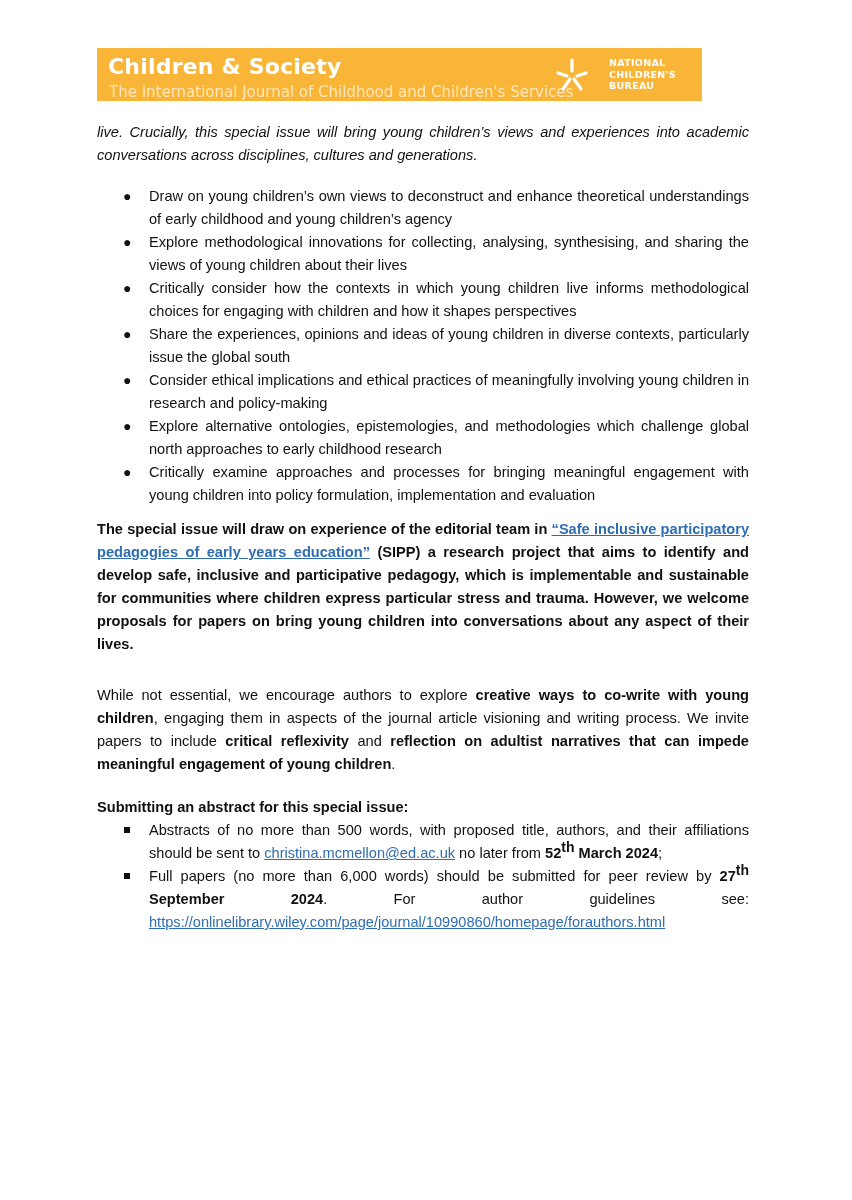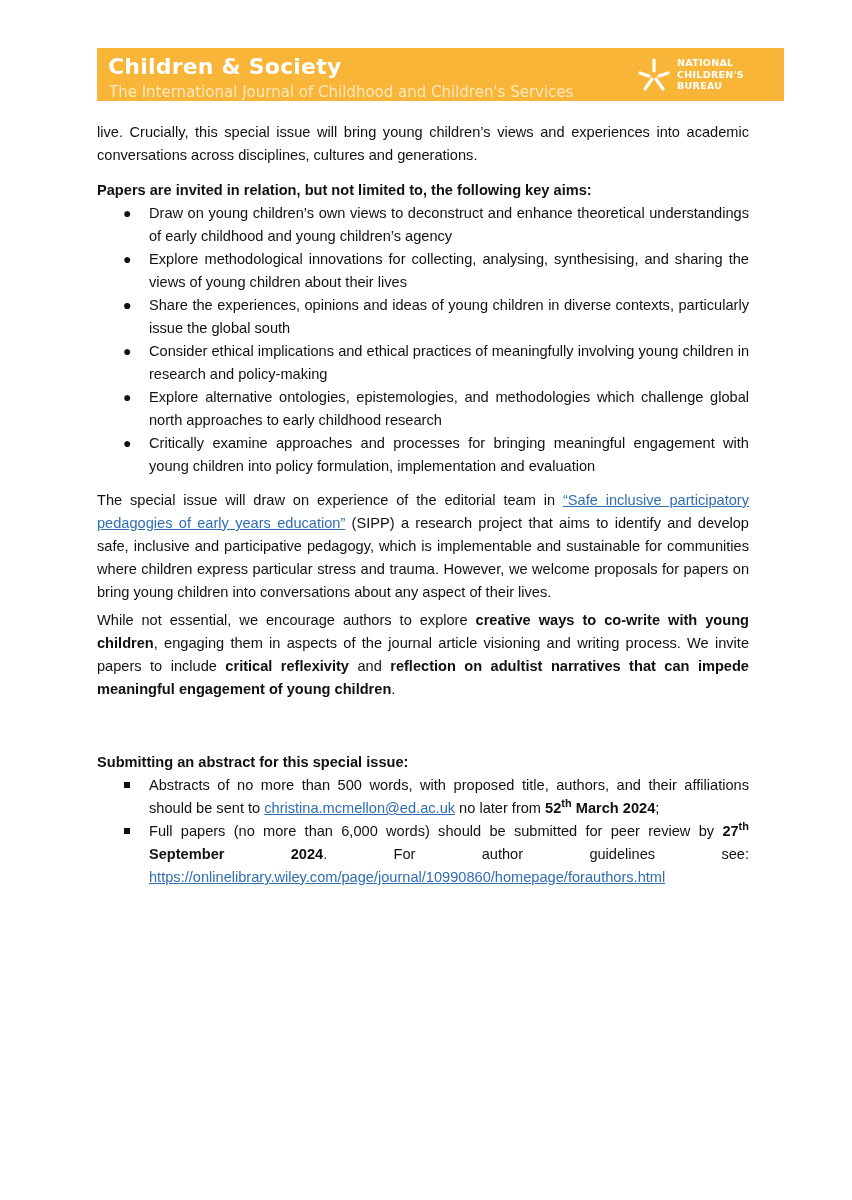--- a/index.html
+++ b/index.html
@@ -1,43 +1,43 @@
 <!DOCTYPE html>
 <html><head>
 <meta charset="utf-8">
 <style>
   html, body { margin: 0; padding: 0; background: #ffffff; }
   body { width: 852px; height: 1200px; position: relative; overflow: hidden;
          font-family: "Liberation Sans", sans-serif; color: #111; }
-  .banner { position: absolute; left: 97px; top: 48px; width: 687px; height: 53px;
+  .banner { position: absolute; left: 97px; top: 48px; width: 605px; height: 53px;
             background: #f8b537; }
   .banner-title { position: absolute; left: 11px; top: 6px; font-size: 22px; font-weight: bold;
                   color: #ffffff; letter-spacing: 0.2px; font-family: "DejaVu Sans", sans-serif; }
   .banner-sub { position: absolute; left: 12px; top: 35px; font-size: 15px; color: #fde7bd;
                 font-family: "DejaVu Sans", sans-serif; }
   .ncb { position: absolute; right: 14px; top: 8px; width: 135px; height: 38px; }
   .ncb-logo { position: absolute; left: 0; top: 0; width: 38px; height: 38px; }
-  .ncb-text { position: absolute; left: 42px; top: 1px; font-size: 9.5px; line-height: 11.5px;
+  .ncb-text { position: absolute; left: 56px; top: 1px; font-size: 9.5px; line-height: 11.5px;
               font-weight: bold; color: #ffffff; font-family: "DejaVu Sans", sans-serif; letter-spacing: 0.3px; }
 
   .content { position: absolute; left: 97px; top: 121px; width: 652px;
              font-family: "Liberation Sans", sans-serif; font-size: 14.6px; line-height: 23px; }
   p { margin: 0; text-align: justify; }
-  .p1 { margin-bottom: 12px; }
+  .p1 { margin-bottom: 18px; font-style: italic; }
   .heading { font-weight: bold; margin: 0; }
   ul { margin: 0; padding: 0; list-style: none; }
   li { position: relative; padding-left: 52px; text-align: justify; }
   .bullet-dot { position: absolute; left: 26px; top: 0; font-size: 14px; }
   .bullet-sq { position: absolute; left: 27px; top: 8px; width: 6px; height: 6px; background: #111; }
   .aims { margin-bottom: 11px; }
-  .p-sipp { margin-bottom: 5px; }
-  .p-creative { margin-bottom: 50px; }
+  .p-sipp { margin-bottom: 28px; font-weight: bold; }
+  .p-creative { margin-bottom: 20px; }
   a { color: #2f6db3; text-decoration: underline; }
   b { font-weight: bold; }
-  sup { font-size: 11px; line-height: 0; vertical-align: super; }
+  sup { font-size: 14px; line-height: 0; vertical-align: super; }
 </style>
 </head>
 <body>
 
 <div class="banner">
   <div class="banner-title">Children &amp; Society</div>
   <div class="banner-sub">The International Journal of  Childhood and Children's Services</div>
   <div class="ncb">
     <svg class="ncb-logo" viewBox="0 0 38 38">
       <g stroke="#ffffff" stroke-width="3.2" stroke-linecap="round" fill="none">
@@ -52,25 +52,24 @@
       <div>NATIONAL</div>
       <div>CHILDREN'S</div>
       <div>BUREAU</div>
     </div>
   </div>
 </div>
 
 <div class="content">
   <p class="p1">live. Crucially, this special issue will bring young children’s views and experiences into academic conversations across disciplines, cultures and generations.</p>
 
-  <p class="heading">Papers are invited in relation, but not limited to, the following key aims:</p>
   <ul class="aims">
     <li><span class="bullet-dot">●</span><span>Draw on young children’s own views to deconstruct and enhance theoretical understandings of early childhood and young children’s agency</span></li>
     <li><span class="bullet-dot">●</span><span>Explore methodological innovations for collecting, analysing, synthesising, and sharing the views of young children about their lives</span></li>
-    <li><span class="bullet-dot">●</span></li>
+    <li><span class="bullet-dot">●</span><span>Critically consider how the contexts in which young children live informs methodological choices for engaging with children and how it shapes perspectives</span></li>
     <li><span class="bullet-dot">●</span><span>Share the experiences, opinions and ideas of young children in diverse contexts, particularly issue the global south</span></li>
     <li><span class="bullet-dot">●</span><span>Consider ethical implications and ethical practices of meaningfully involving young children in research and policy-making</span></li>
     <li><span class="bullet-dot">●</span><span>Explore alternative ontologies, epistemologies, and methodologies which challenge global north approaches to early childhood research</span></li>
     <li><span class="bullet-dot">●</span><span>Critically examine approaches and processes for bringing meaningful engagement with young children into policy formulation, implementation and evaluation</span></li>
   </ul>
 
   <p class="p-sipp"><span>The special issue will draw on experience of the editorial team in </span><a href="#">“Safe inclusive participatory pedagogies of early years education”</a><span> (SIPP) a research project that aims to identify and develop safe, inclusive and participative pedagogy, which is implementable and sustainable for communities where children express particular stress and trauma. However, we welcome proposals for papers on bring young children into conversations about any aspect of their lives.</span></p>
 
   <p class="p-creative"><span>While not essential, we encourage authors to explore </span><b>creative ways to co-write with young children</b><span>, engaging them in aspects of the journal article visioning and writing process. We invite papers to include </span><b>critical reflexivity</b><span> and </span><b>reflection on adultist narratives that can impede meaningful engagement of young children</b><span>.</span></p>
 

